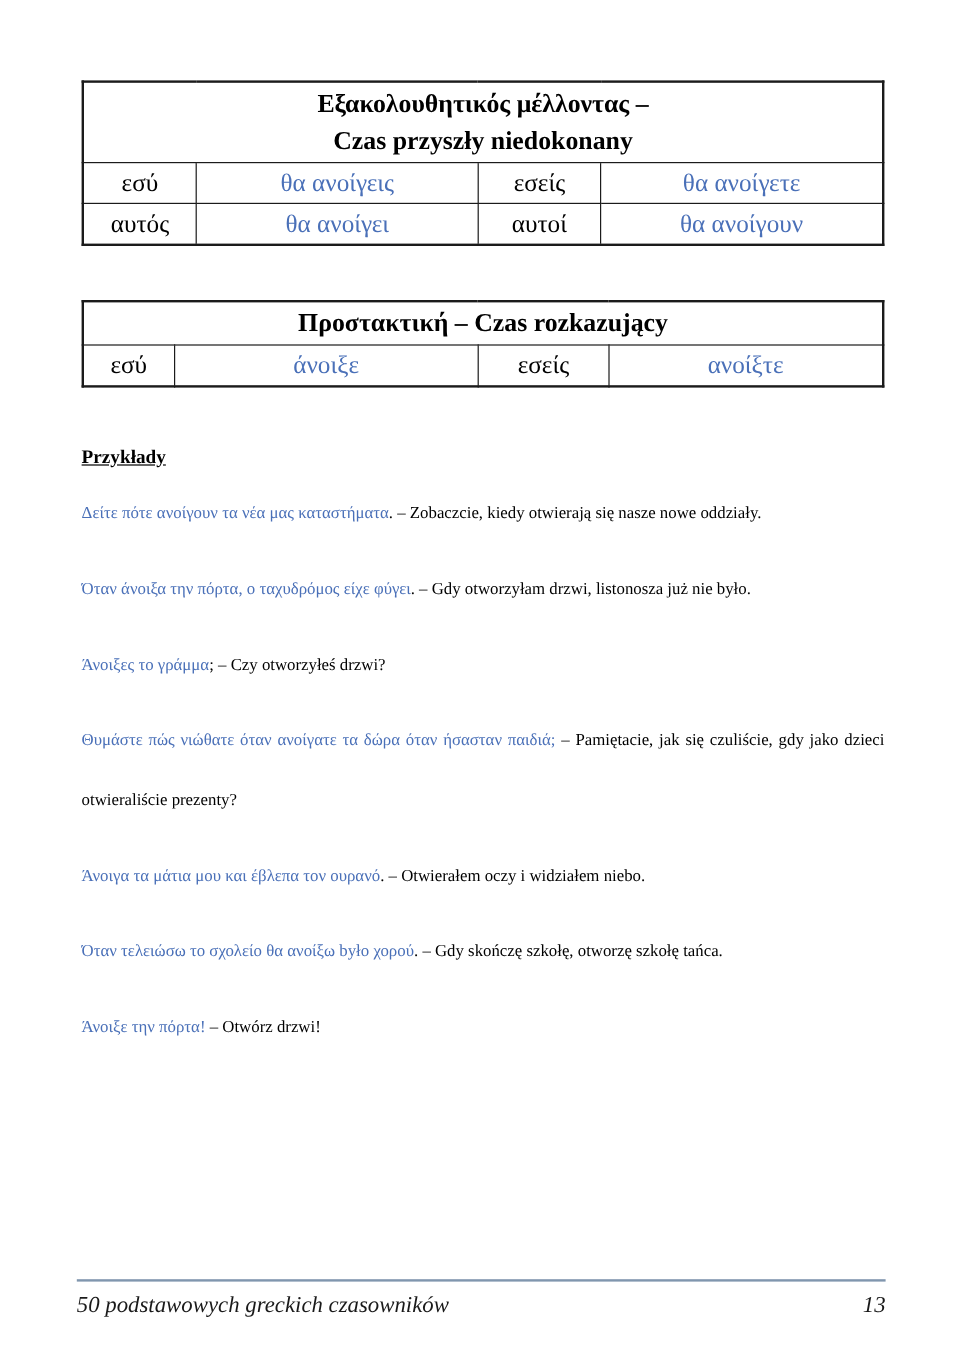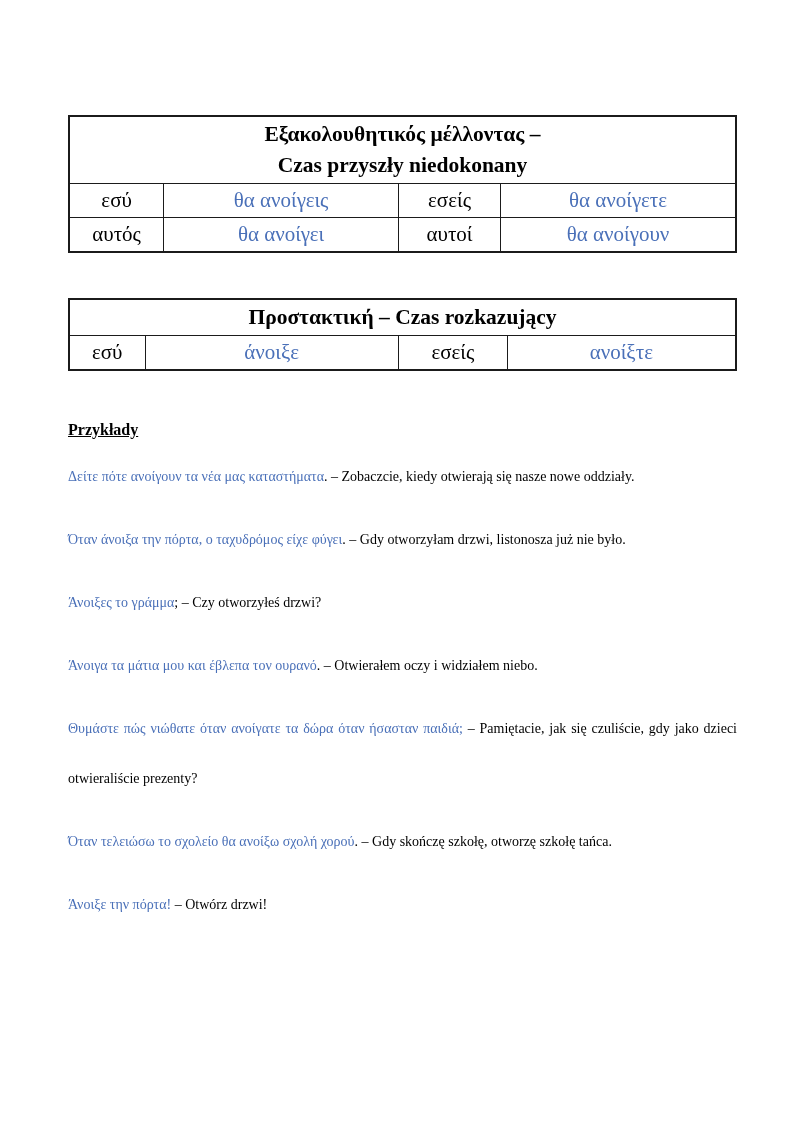--- a/index.html
+++ b/index.html
@@ -7,21 +7,21 @@
     position: relative;
     width: 800px;
     height: 1135px;
     margin: 0 auto;
     background: #ffffff;
     font-family: "Liberation Serif", serif;
     color: #000;
     overflow: hidden;
     box-sizing: border-box;
   }
-  .content { padding: 67px 63px 0 68px; margin-top: 48px; }
+  .content { padding: 67px 63px 0 68px; }
 
   table {
     border-collapse: collapse;
     width: 100%;
     table-layout: fixed;
     border: 2px solid #1b1b1b;
   }
   td {
     border: 1px solid #1b1b1b;
     text-align: center;
@@ -123,20 +123,24 @@
           <td class="form">ανοίξτε</td>
         </tr>
       </tbody>
     </table>
 
     <h2 class="examples-heading">Przykłady</h2>
 
     <p class="example"><span class="greek">Δείτε πότε ανοίγουν τα νέα μας καταστήματα</span><span class="polish">. – Zobaczcie, kiedy otwierają się nasze nowe oddziały.</span></p>
     <p class="example"><span class="greek">Όταν άνοιξα την πόρτα, ο ταχυδρόμος είχε φύγει</span><span class="polish">. – Gdy otworzyłam drzwi, listonosza już nie było.</span></p>
     <p class="example"><span class="greek">Άνοιξες το γράμμα</span><span class="polish">; – Czy otworzyłeś drzwi?</span></p>
+    <p class="example"><span class="greek">Θυμάστε πώς νιώθατε όταν ανοίγατε τα δώρα όταν ήσασταν παιδιά;</span><span class="polish"> – Pamiętacie, jak się czuliście, gdy jako dzieci otwieraliście prezenty?</span></p>
     <p class="example"><span class="greek">Άνοιγα τα μάτια μου και έβλεπα τον ουρανό</span><span class="polish">. – Otwierałem oczy i widziałem niebo.</span></p>
-    <p class="example"><span class="greek">Θυμάστε πώς νιώθατε όταν ανοίγατε τα δώρα όταν ήσασταν παιδιά;</span><span class="polish"> – Pamiętacie, jak się czuliście, gdy jako dzieci otwieraliście prezenty?</span></p>
-    <p class="example"><span class="greek">Όταν τελειώσω το σχολείο θα ανοίξω σχολή χορού</span><span class="polish">. – Gdy skończę szkołę, otworzę szkołę tańca.</span></p>
+    <p class="example"><span class="greek">Όταν τελειώσω το σχολείο θα ανοίξω było χορού</span><span class="polish">. – Gdy skończę szkołę, otworzę szkołę tańca.</span></p>
     <p class="example"><span class="greek">Άνοιξε την πόρτα!</span><span class="polish"> – Otwórz drzwi!</span></p>
 
   </div>
 
+  <div class="footer">
+    <span>50 podstawowych greckich czasowników</span>
+    <span>13</span>
+  </div>
 </div>
 
 </body></html>

